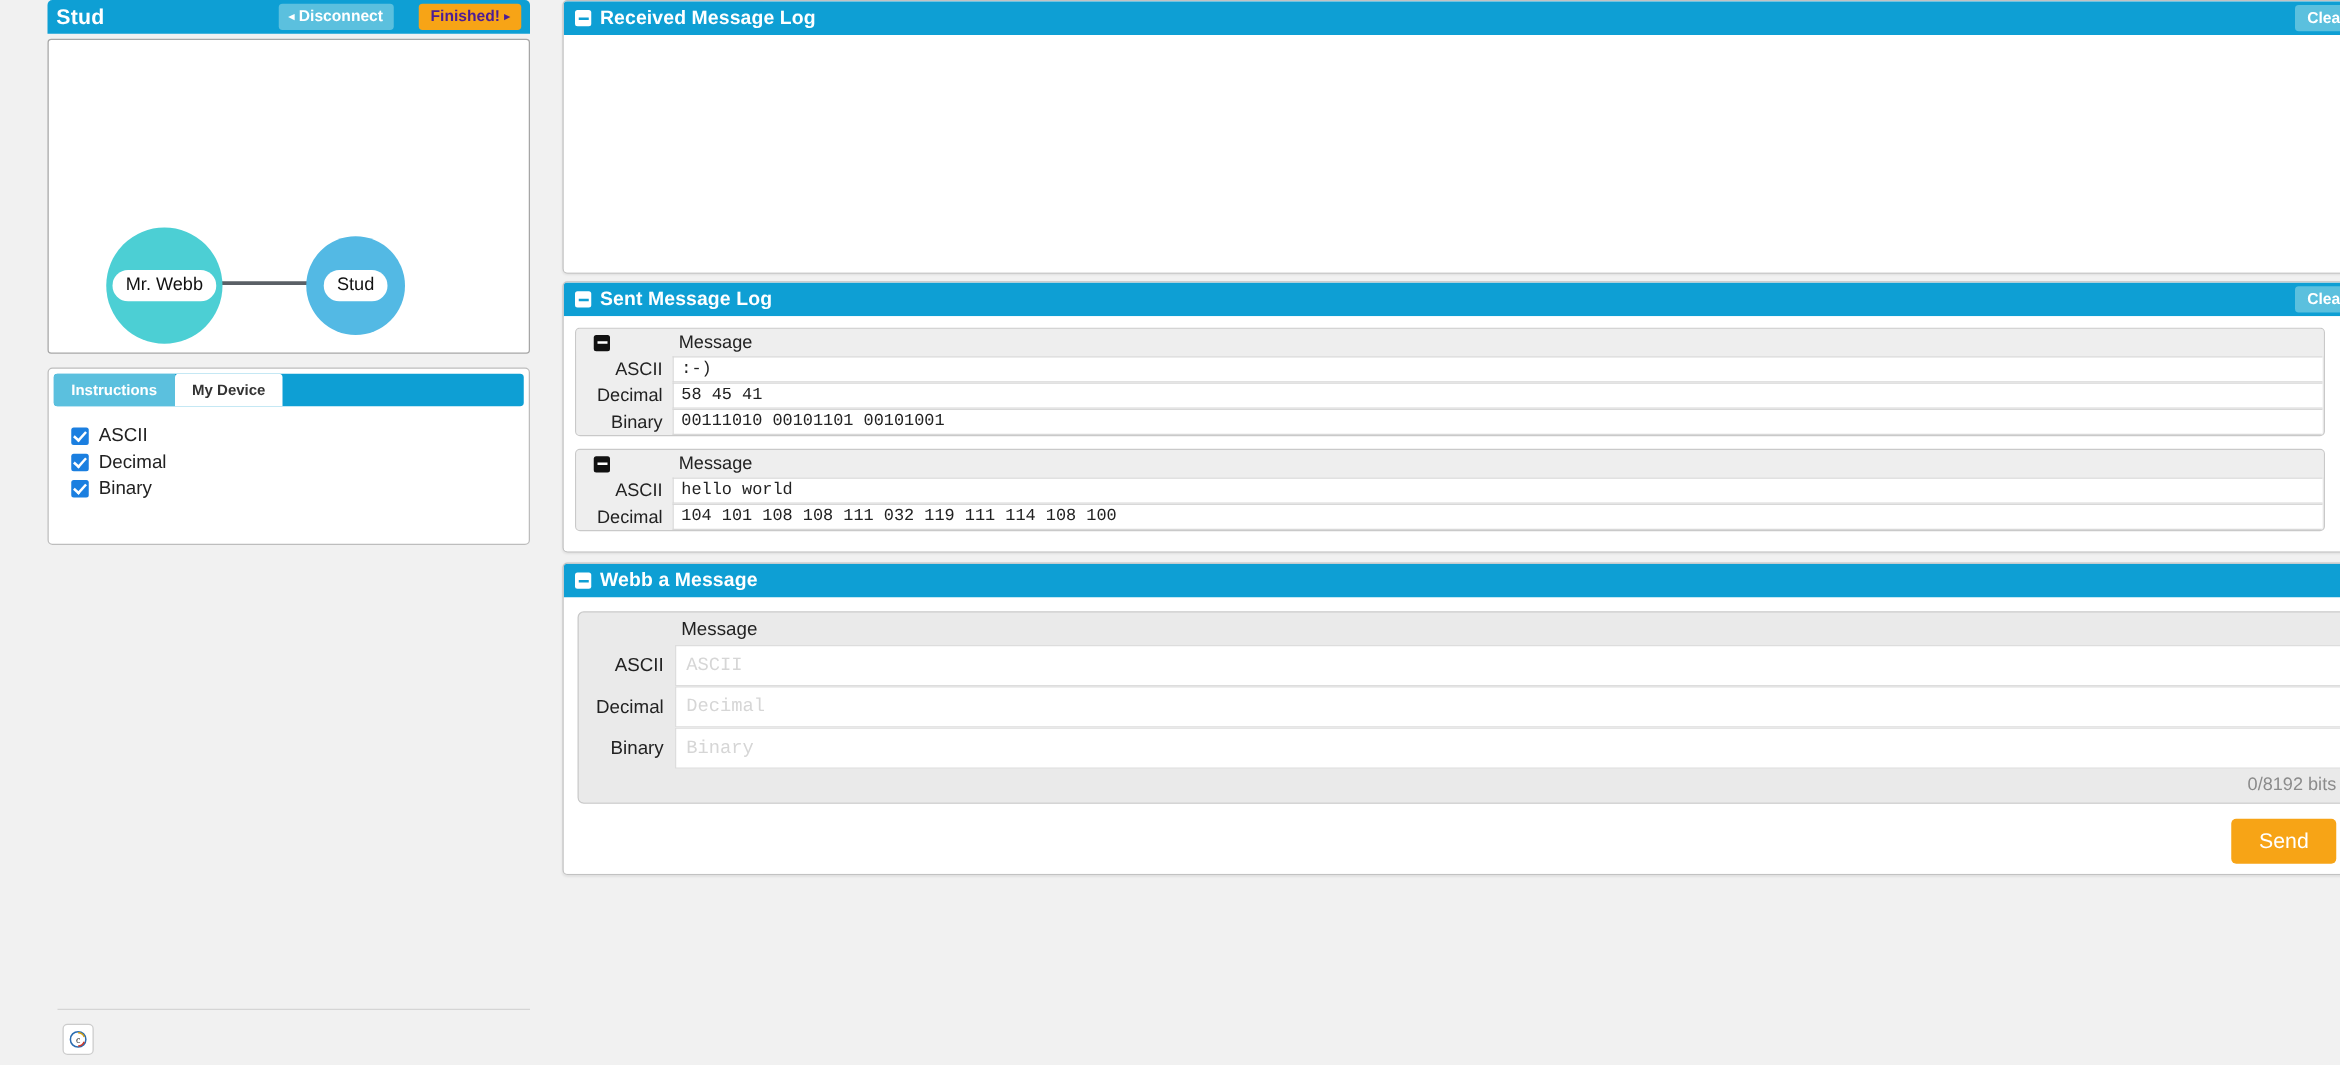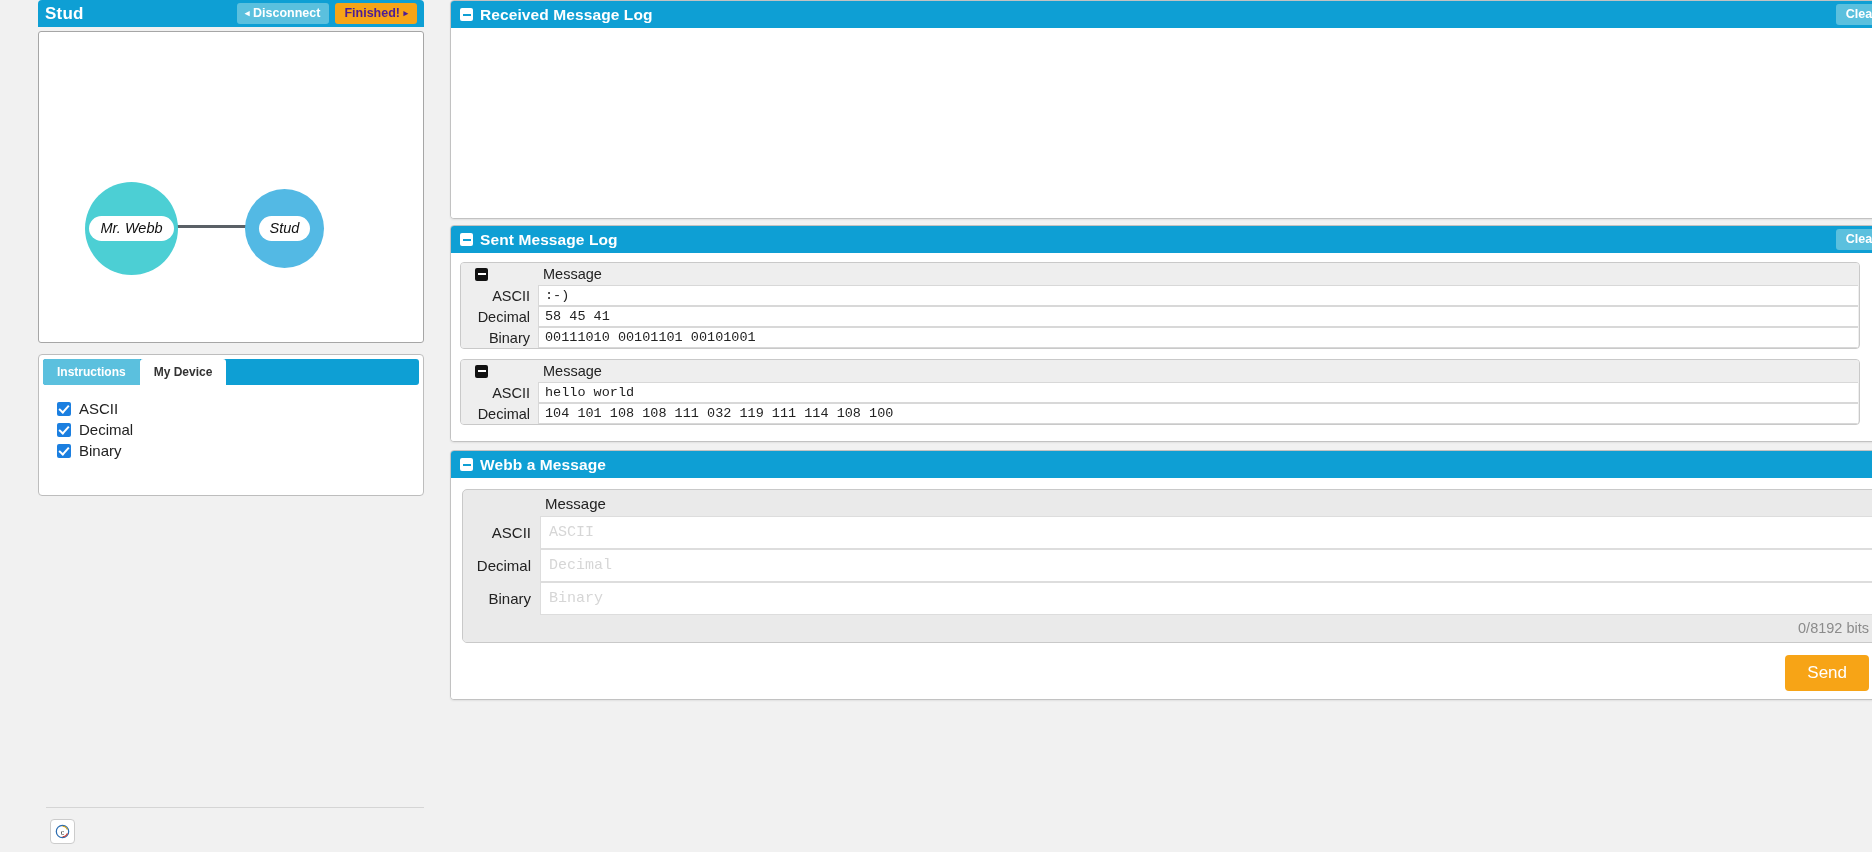--- a/index.html
+++ b/index.html
@@ -24,21 +24,21 @@
     border-radius: 4px 4px 0 0;
     display: flex; align-items: center;
     padding: 0 7px;
   }
   .device-title {
     color: #ffffff;
     font-size: 17px;
     font-weight: bold;
     letter-spacing: 0.2px;
   }
-  .hdr-btns { margin-left: auto; display: flex; gap: 6px; align-items: flex-end; }
+  .hdr-btns { margin-left: auto; display: flex; gap: 20px; align-items: flex-end; }
   .btn-disconnect {
     background: #5bc0de;
     color: #fff;
     font-size: 12.5px;
     font-weight: bold;
     border: none;
     border-radius: 3px;
     padding: 4px 9px 5px 8px;
     line-height: 1;
     cursor: pointer;
@@ -54,26 +54,25 @@
     padding: 4px 9px 5px 9px;
     line-height: 1;
     cursor: pointer;
     white-space: nowrap;
   }
   .arrow-l, .arrow-r { font-size: 9px; vertical-align: 1px; }
 
   .diagram-box {
     position: relative;
     margin-top: 4px;
-    height: 312px;
+    height: 252px;
     background: #ffffff;
     border: 1px solid #a6a6a6;
     border-radius: 3px;
     overflow: hidden;
-    font-style: italic;
   }
   .node {
     position: absolute;
     border-radius: 50%;
     display: flex; align-items: center; justify-content: center;
   }
   .node-a {
     left: 46px; top: 150px; width: 93px; height: 93px;
     background: #4ccfd4;
   }

